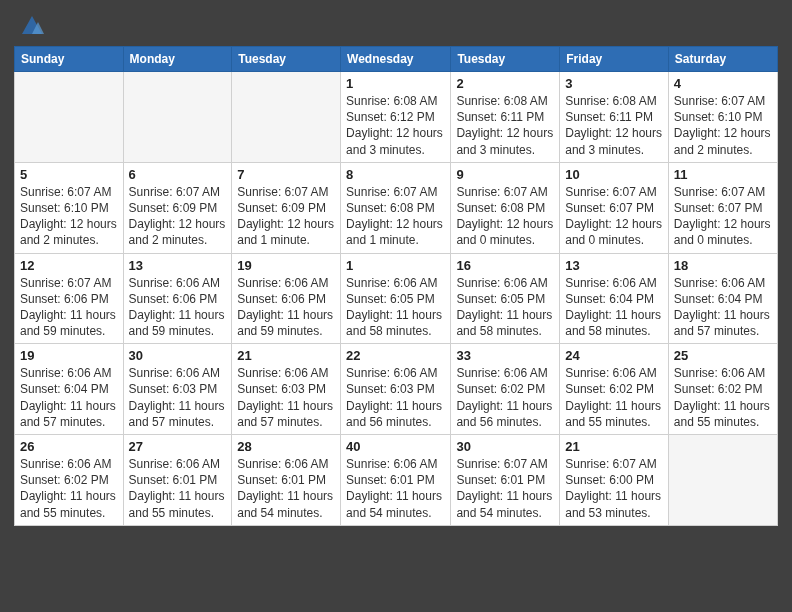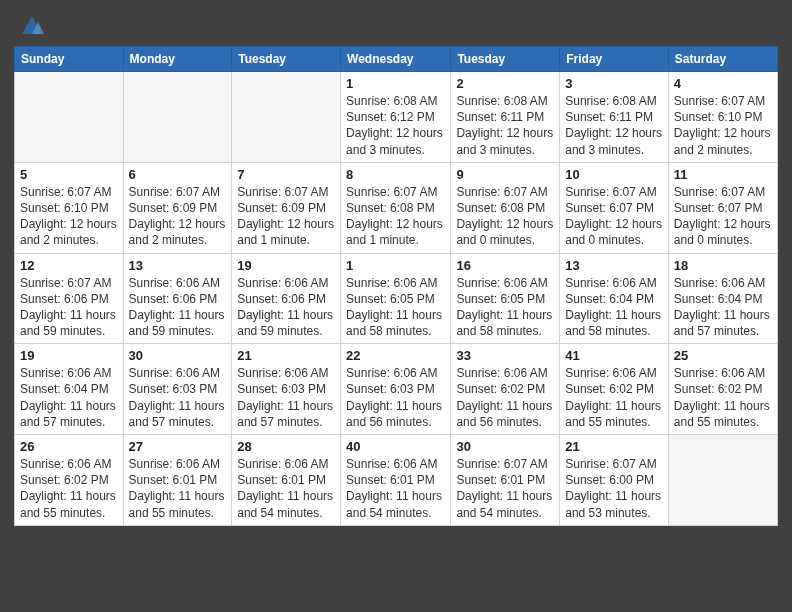--- a/index.html
+++ b/index.html
@@ -276,21 +276,21 @@
 Sunset: 6:03 PM
 Daylight: 11 hours and 56 minutes.</div>
           </td>
           <td>
             <div class="day-number">33</div>
             <div class="day-info" style="white-space: pre-line;">Sunrise: 6:06 AM
 Sunset: 6:02 PM
 Daylight: 11 hours and 56 minutes.</div>
           </td>
           <td>
-            <div class="day-number">41</div>
+            <div class="day-number">24</div>
             <div class="day-info" style="white-space: pre-line;">Sunrise: 6:06 AM
 Sunset: 6:02 PM
 Daylight: 11 hours and 55 minutes.</div>
           </td>
           <td>
             <div class="day-number">25</div>
             <div class="day-info" style="white-space: pre-line;">Sunrise: 6:06 AM
 Sunset: 6:02 PM
 Daylight: 11 hours and 55 minutes.</div>
           </td>

